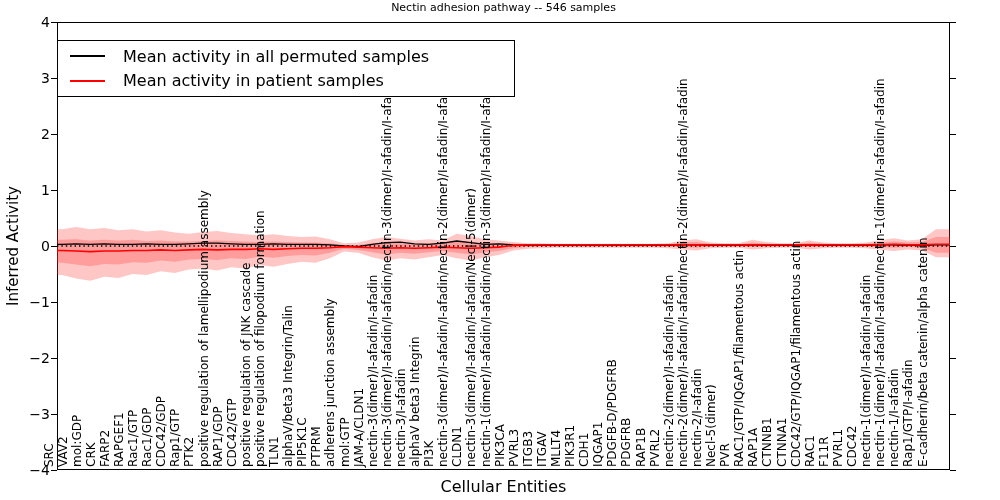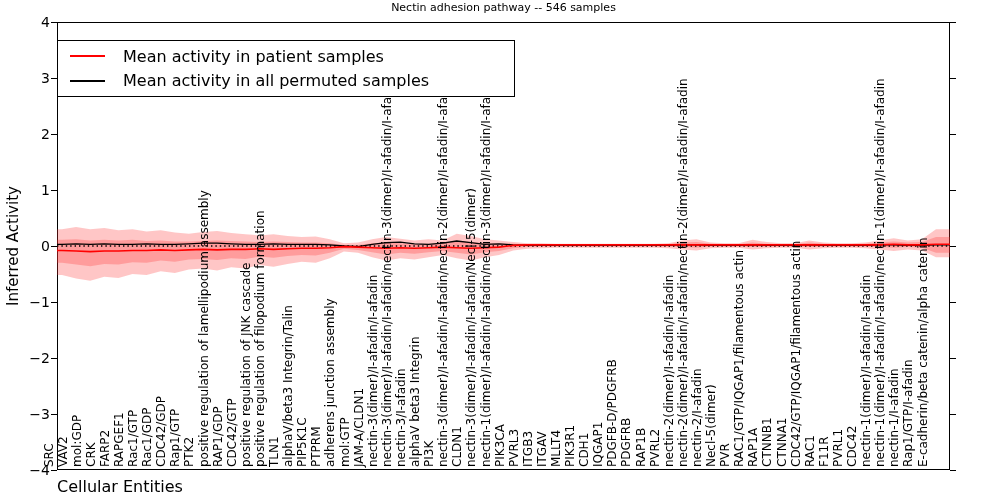--- a/index.html
+++ b/index.html
@@ -3,21 +3,21 @@
 <meta charset="utf-8">
 <style>
   html,body{margin:0;padding:0;background:#ffffff;}
   #figure{position:relative;width:1000px;height:500px;background:#ffffff;overflow:hidden;
           font-family:"DejaVu Sans","Liberation Sans",sans-serif;color:#000;}
   #plot-frame{position:absolute;left:57px;top:22px;width:893px;height:448px;
               border:1px solid #000;box-sizing:border-box;background:#fff;}
   #chart-svg{position:absolute;left:57px;top:22px;}
   #title{position:absolute;left:57px;top:1px;width:893px;text-align:center;
          font-size:11px;white-space:nowrap;}
-  #xaxis-label{position:absolute;left:57px;top:477px;width:893px;font-size:16px;}
+  #xaxis-label{position:absolute;left:57px;top:477px;width:893px;text-align:center;font-size:16px;}
   #yaxis-label{position:absolute;left:-86px;top:236px;width:200px;height:20px;text-align:center;
                font-size:15px;transform:rotate(-90deg);}
   .ytick-label{position:absolute;width:34px;text-align:right;font-size:14px;line-height:18px;}
   .tickmark{position:absolute;background:#000;}
   .xlabel{position:absolute;font-size:12px;line-height:13px;white-space:nowrap;
           transform-origin:0 100%;transform:rotate(-90deg);color:#000;}
   #legend{position:absolute;left:57px;top:40px;width:458px;height:57px;background:#fff;
           border:1.5px solid #000;box-sizing:border-box;z-index:6;
           display:flex;flex-direction:column;justify-content:space-evenly;padding-left:12px;}
   .legend-row{display:flex;align-items:center;}
@@ -133,21 +133,21 @@
       <div class="xlabel" style="left: 901.306px; top: 454px;">nectin-1/I-afadin</div>
       <div class="xlabel" style="left: 915.403px; top: 454px;">Rap1/GTP/I-afadin</div>
       <div class="xlabel" style="left: 929.5px; top: 454px;">E-cadherin/beta catenin/alpha catenin</div>
     </div>
 
   <div id="yaxis-label">Inferred Activity</div>
   <div id="xaxis-label">Cellular Entities</div>
 
   <div id="legend">
     <div class="legend-row">
+      <div class="legend-swatch" style="background: rgb(0, 0, 0);"></div>
+      <div class="legend-label">Mean activity in all permuted samples</div>
+    </div>
+    <div class="legend-row">
       <div class="legend-swatch" style="background: rgb(255, 0, 0);"></div>
       <div class="legend-label">Mean activity in patient samples</div>
-    </div>
-    <div class="legend-row">
-      <div class="legend-swatch" style="background: rgb(0, 0, 0);"></div>
-      <div class="legend-label">Mean activity in all permuted samples</div>
     </div>
   </div>
 </div>
 
 </body></html>

